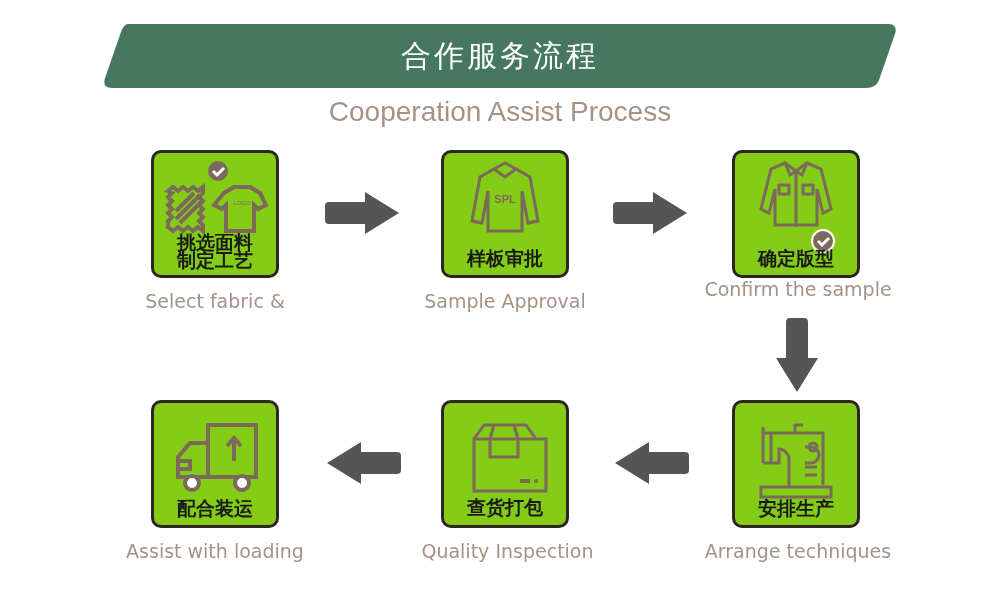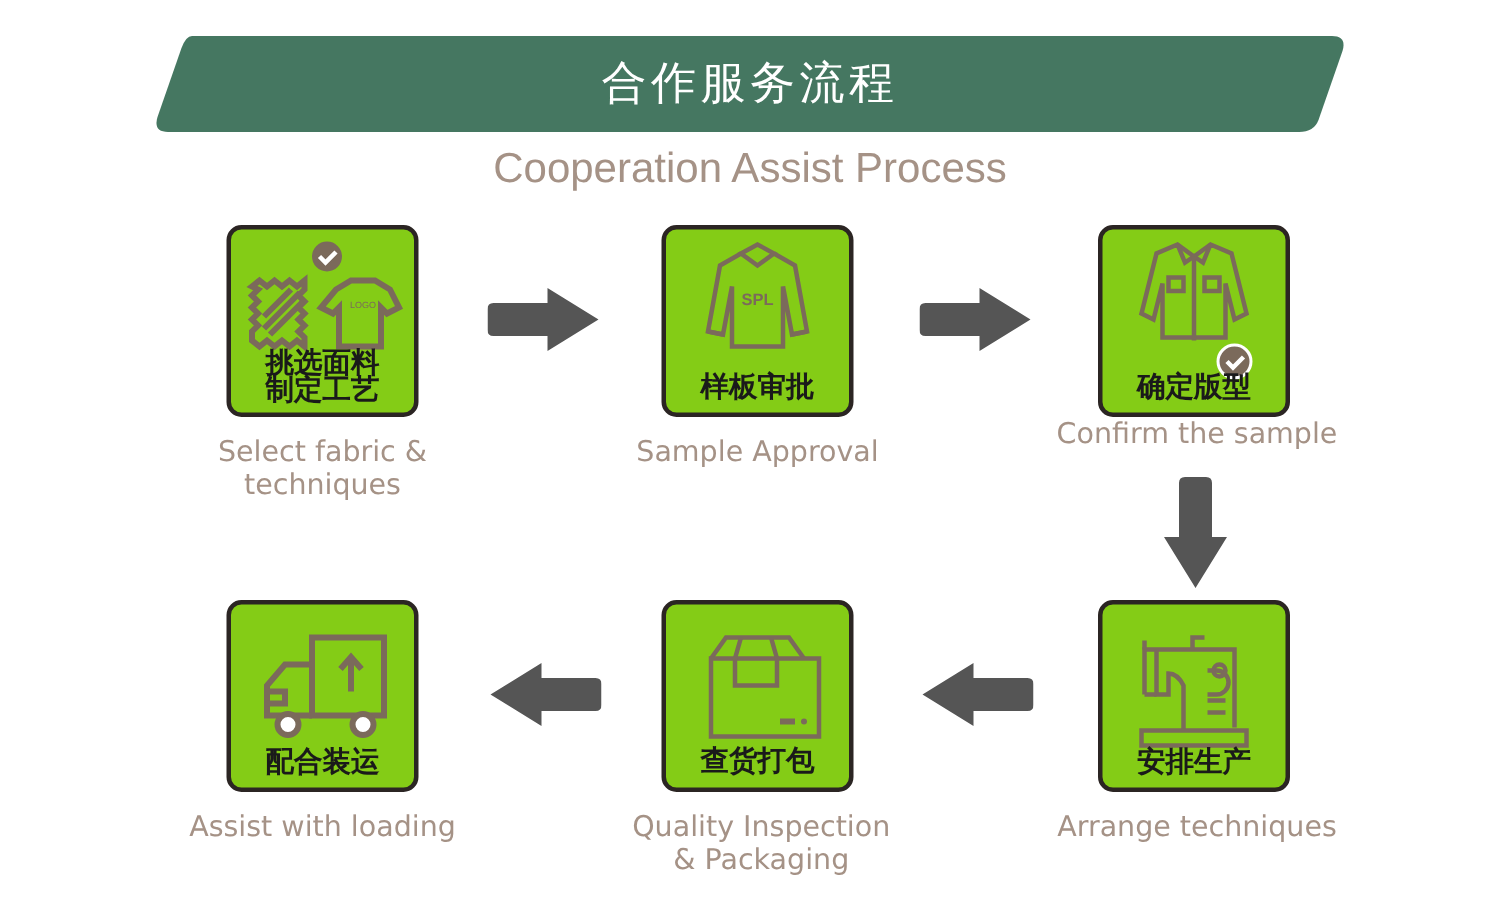--- a/index.html
+++ b/index.html
@@ -57,21 +57,20 @@
     <circle cx="64" cy="18" r="10" fill="#7b6a5b"></circle>
     <path d="M59 18 l4 4 l7 -7" stroke="#fff" stroke-width="3" fill="none"></path>
   </svg>
   <div class="card-label" style="bottom:6px;">
     <div>挑选面料</div>
     <div>制定工艺</div>
   </div>
 </div>
 <div class="caption" style="left:110px; top:290px; width:210px;">
   <div>Select fabric  &amp;</div>
-  <div>techniques</div>
 </div>
 
 <svg class="arrow" style="left:325px; top:190px;" width="76" height="46" viewBox="0 0 76 46">
   <path d="M4 12 H40 V2 L74 23 L40 44 V34 H4 Q0 34 0 30 V16 Q0 12 4 12 Z" fill="#555555"></path>
 </svg>
 
 <div class="card" style="left:441px; top:150px;">
   <svg class="icon" width="122" height="122" viewBox="0 0 122 122">
     <g fill="none" stroke="#7b6a5b" stroke-width="3">
       <path d="M50 16 l11 -6 l11 6 l-11 8 z"></path>
@@ -141,21 +140,20 @@
       <rect x="30" y="36" width="72" height="52"></rect>
       <path d="M50 22 l-4 14 v18 h28 v-18 l-4 -14"></path>
     </g>
     <path d="M76 78 h10" stroke="#7b6a5b" stroke-width="4"></path>
     <circle cx="92" cy="78" r="2" fill="#7b6a5b"></circle>
   </svg>
   <div class="card-label">查货打包</div>
 </div>
 <div class="caption" style="left:405px; top:540px; width:205px;">
   <div>Quality Inspection</div>
-  <div>&amp; Packaging</div>
 </div>
 
 <svg class="arrow" style="left:325px; top:440px;" width="76" height="46" viewBox="0 0 76 46">
   <path d="M72 12 H36 V2 L2 23 L36 44 V34 H72 Q76 34 76 30 V16 Q76 12 72 12 Z" fill="#555555"></path>
 </svg>
 
 <div class="card" style="left:151px; top:400px;">
   <svg class="icon" width="122" height="122" viewBox="0 0 122 122">
     <g fill="none" stroke="#7b6a5b" stroke-width="4">
       <rect x="54" y="22" width="48" height="52"></rect>

